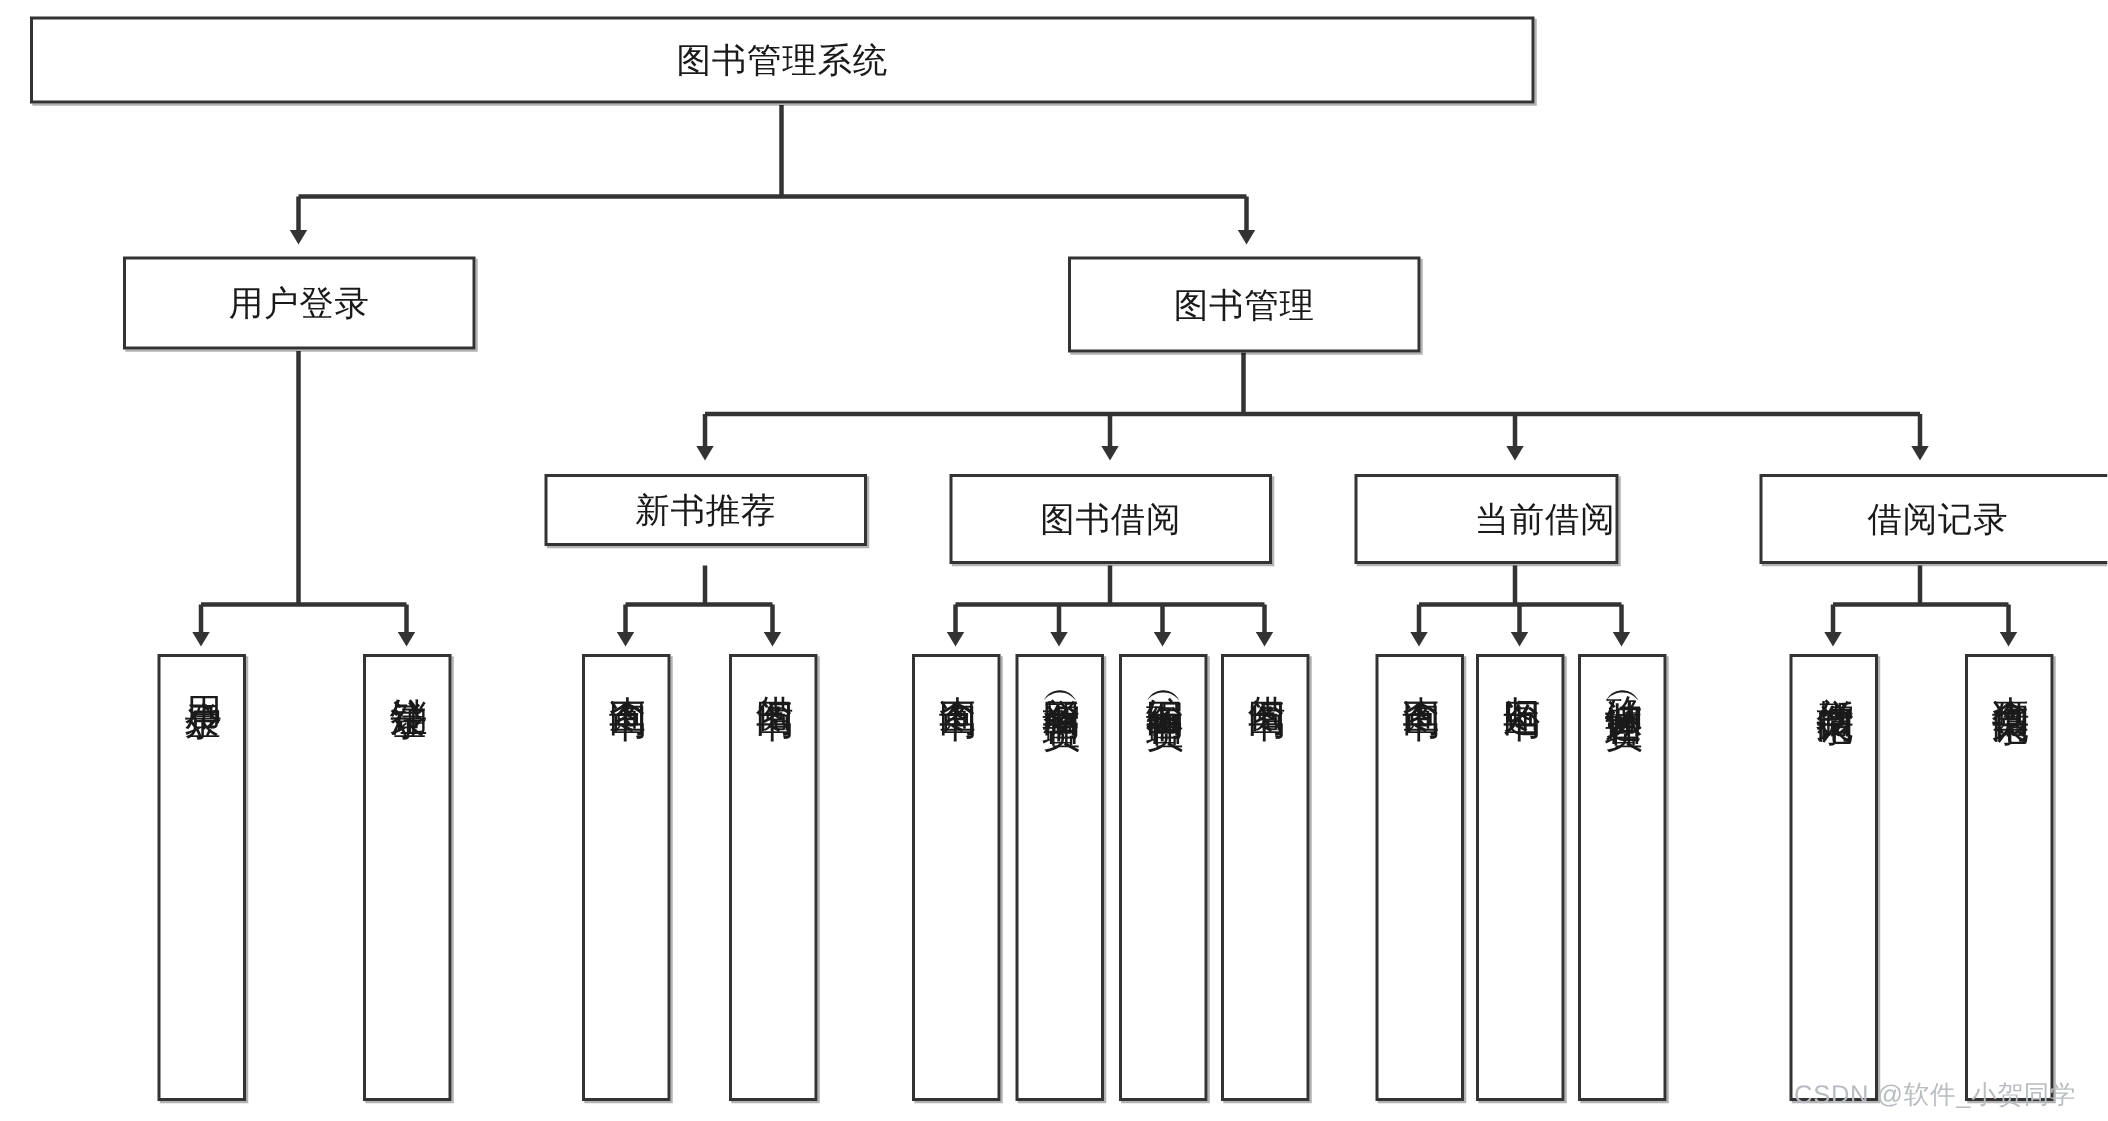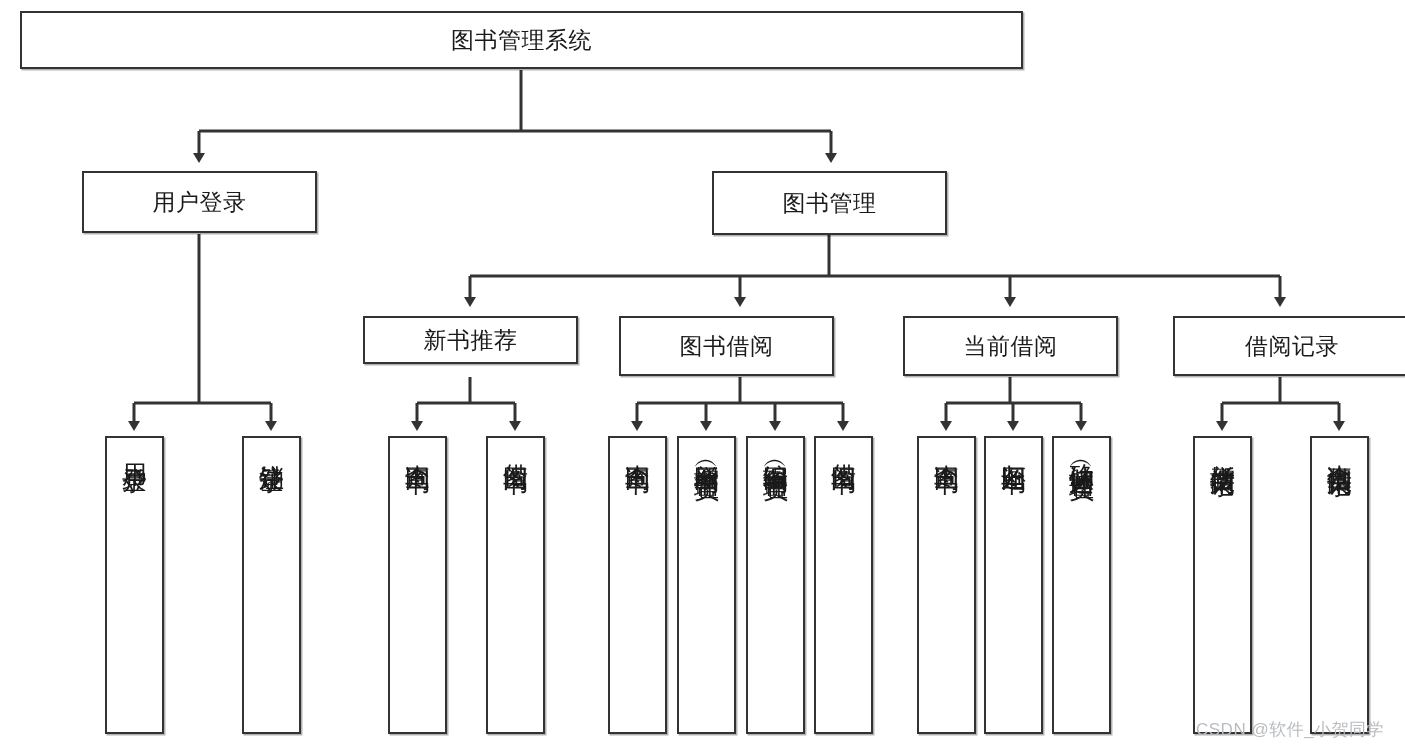--- a/index.html
+++ b/index.html
@@ -134,24 +134,24 @@
   <div class="node h" style="left:82px; top:171px; width:235px; height:62px;">
     <span class="lbl">用户登录</span>
   </div>
   <div class="node h" style="left:712px; top:171px; width:235px; height:64px;">
     <span class="lbl">图书管理</span>
   </div>
 
   <div class="node h" style="left:363px; top:316px; width:215px; height:48px;">
     <span class="lbl">新书推荐</span>
   </div>
-  <div class="node h" style="left:619px; top:316px; width:215px; height:60px;justify-content:center;">
+  <div class="node h" style="left:633px; top:316px; width:215px; height:60px;justify-content:center;">
     <span class="lbl">图书借阅</span>
   </div>
-  <div class="node h" style="left:903px; top:316px; width:215px; height:60px;">
+  <div class="node h" style="left:903px; top:316px; width:176px; height:60px;justify-content:flex-end;">
     <span class="lbl">当前借阅</span>
   </div>
   <div class="node h" style="left:1173px; top:316px; width:238px; height:60px;">
     <span class="lbl">借阅记录</span>
   </div>
 
   <div class="node v" style="left:105px; top:436px; width:59px; height:298px;">
     <span class="lbl">用户登录</span>
   </div>
   <div class="node v" style="left:242px; top:436px; width:59px; height:298px;">

